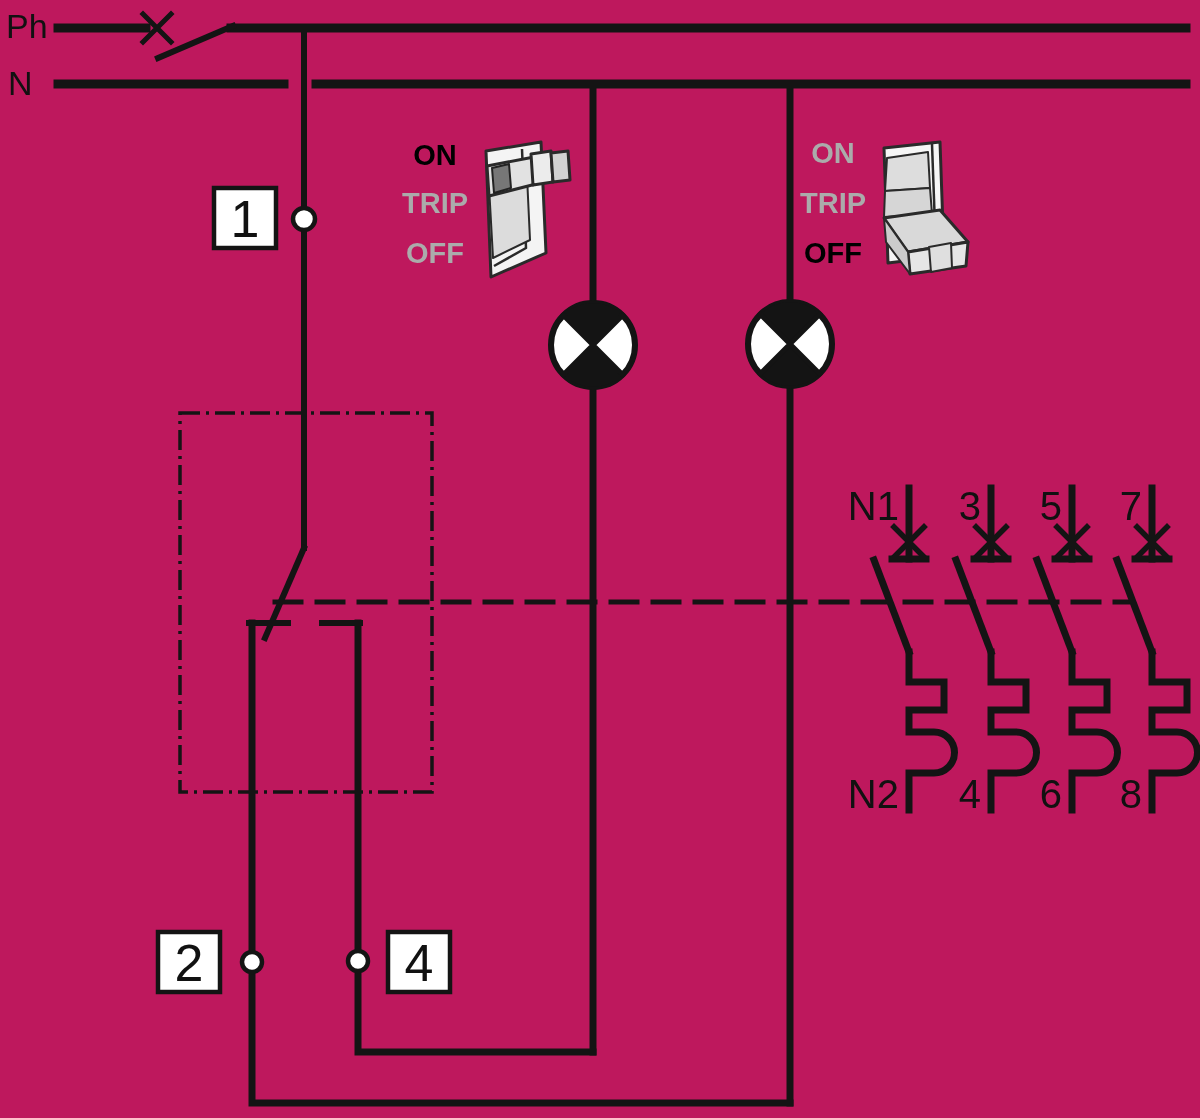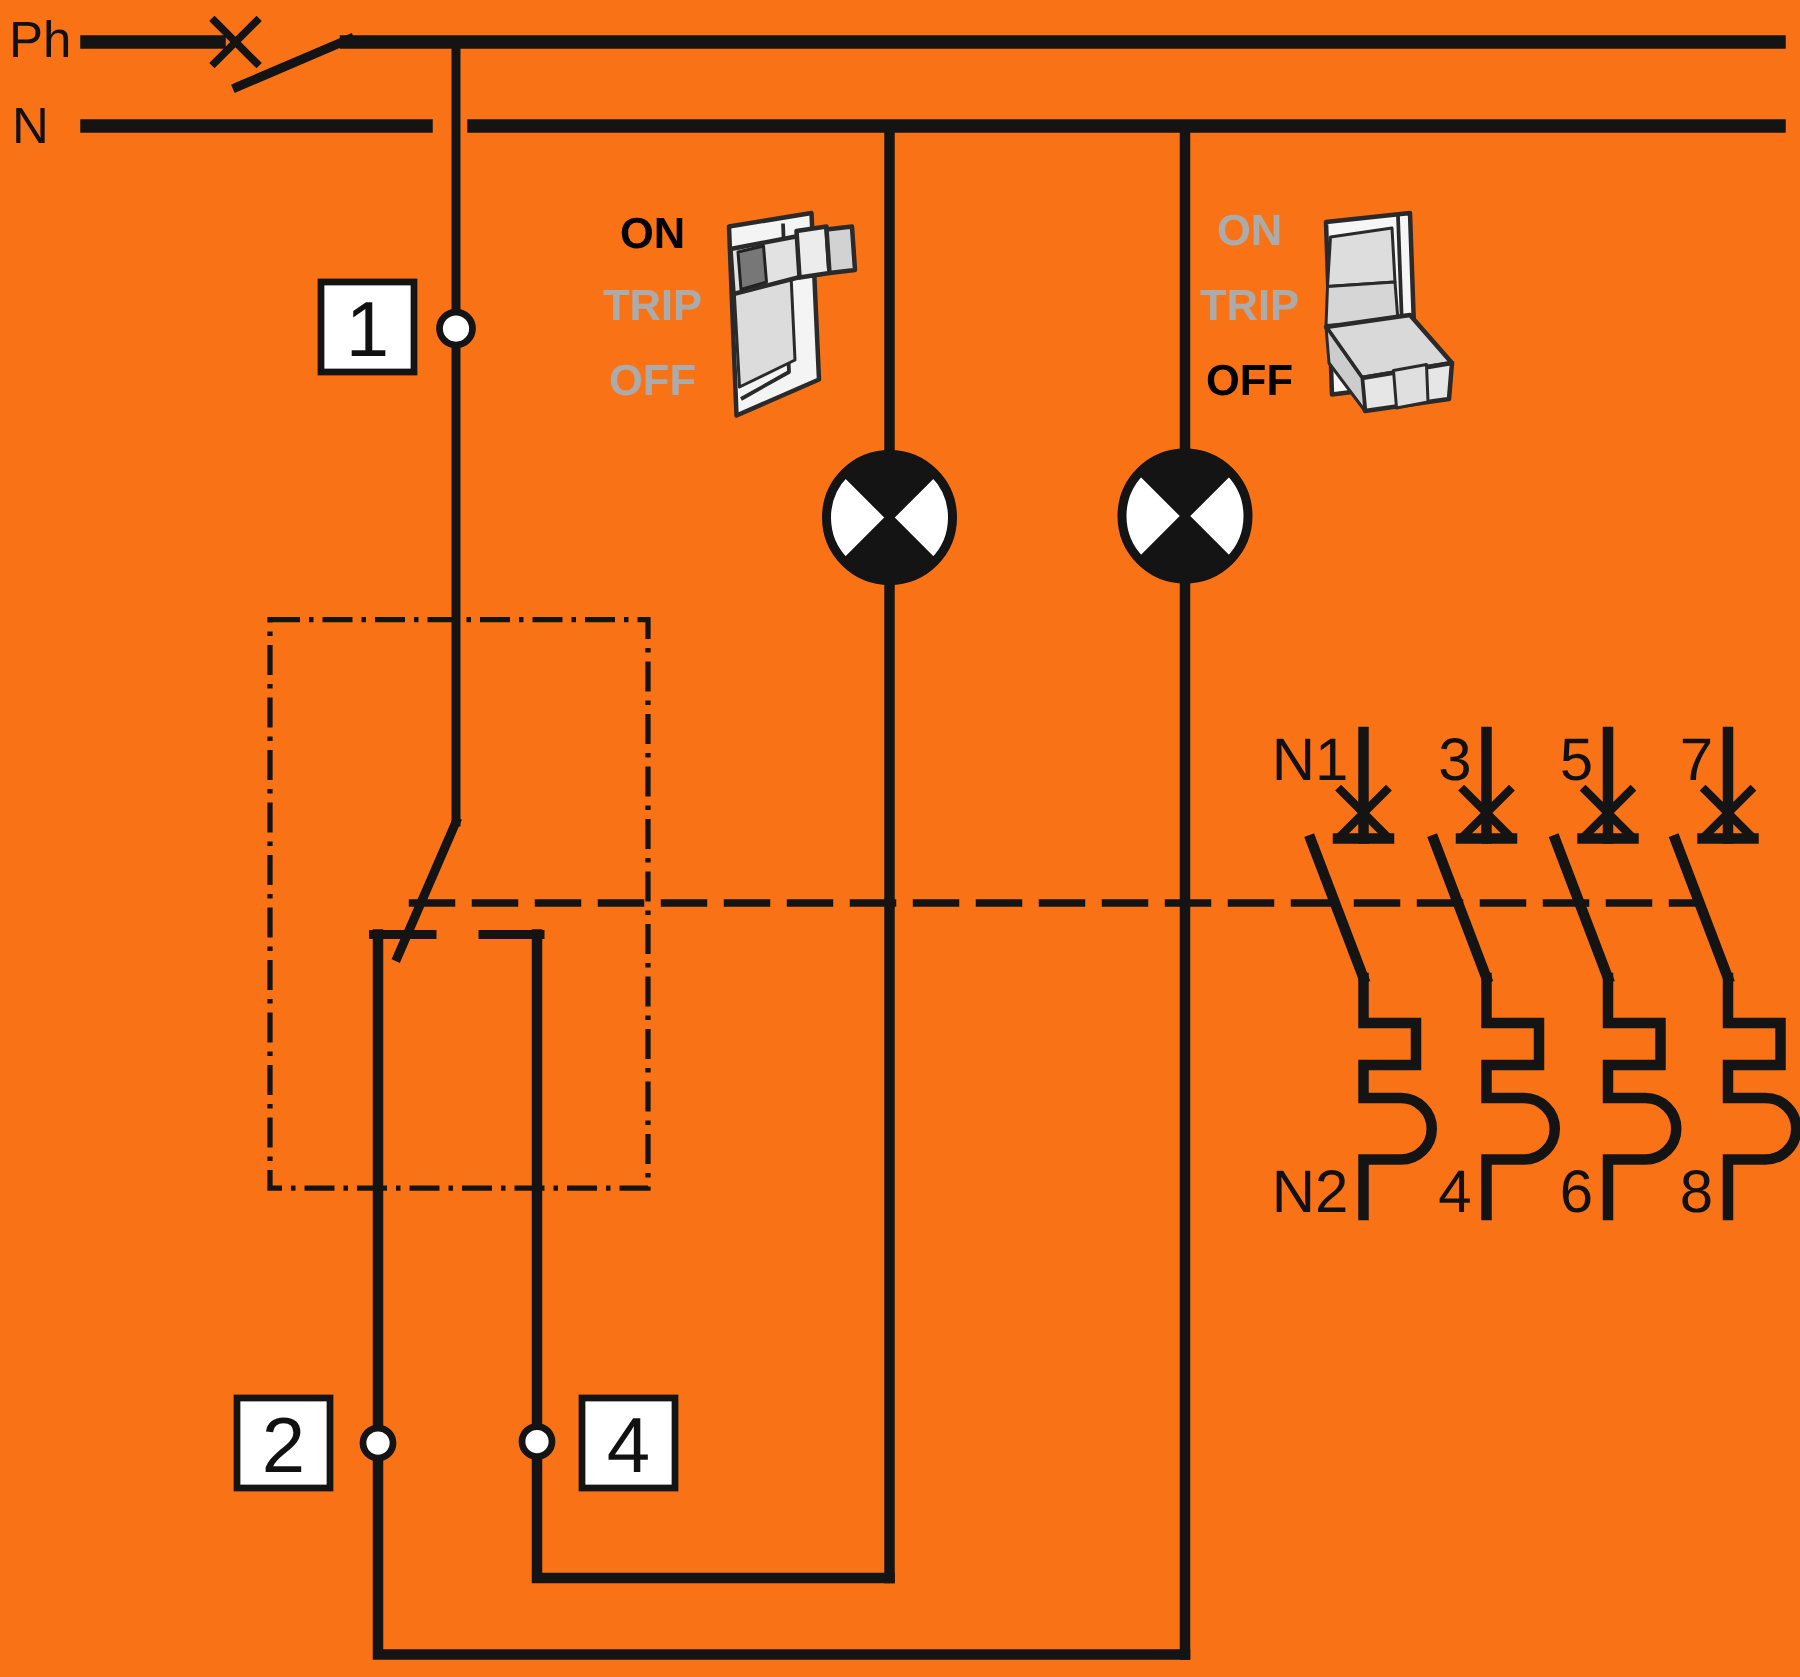--- a/index.html
+++ b/index.html
@@ -1,16 +1,16 @@
 <!DOCTYPE html>
 <html><head>
 <meta charset="utf-8">
 <style>
   html,body{margin:0;padding:0;background:#ffffff;}
-  .stage{width:1200px;height:1118px;position:relative;background:#f97316;}
+  .stage{width:1200px;height:1118px;position:relative;background:#be185d;}
   svg{display:block;}
   text{font-family:"Liberation Sans","DejaVu Sans",sans-serif;fill:#111;}
   .lbl-bus{font-size:34px;}
   .lbl-box{font-size:52px;}
   .lbl-breaker{font-size:40px;}
   .lbl-state{font-size:29px;font-weight:bold;}
   .inactive{fill:#ababab;}
   .active{fill:#000;}
   .wire{stroke:#141414;fill:none;stroke-linecap:square;}
 </style>

